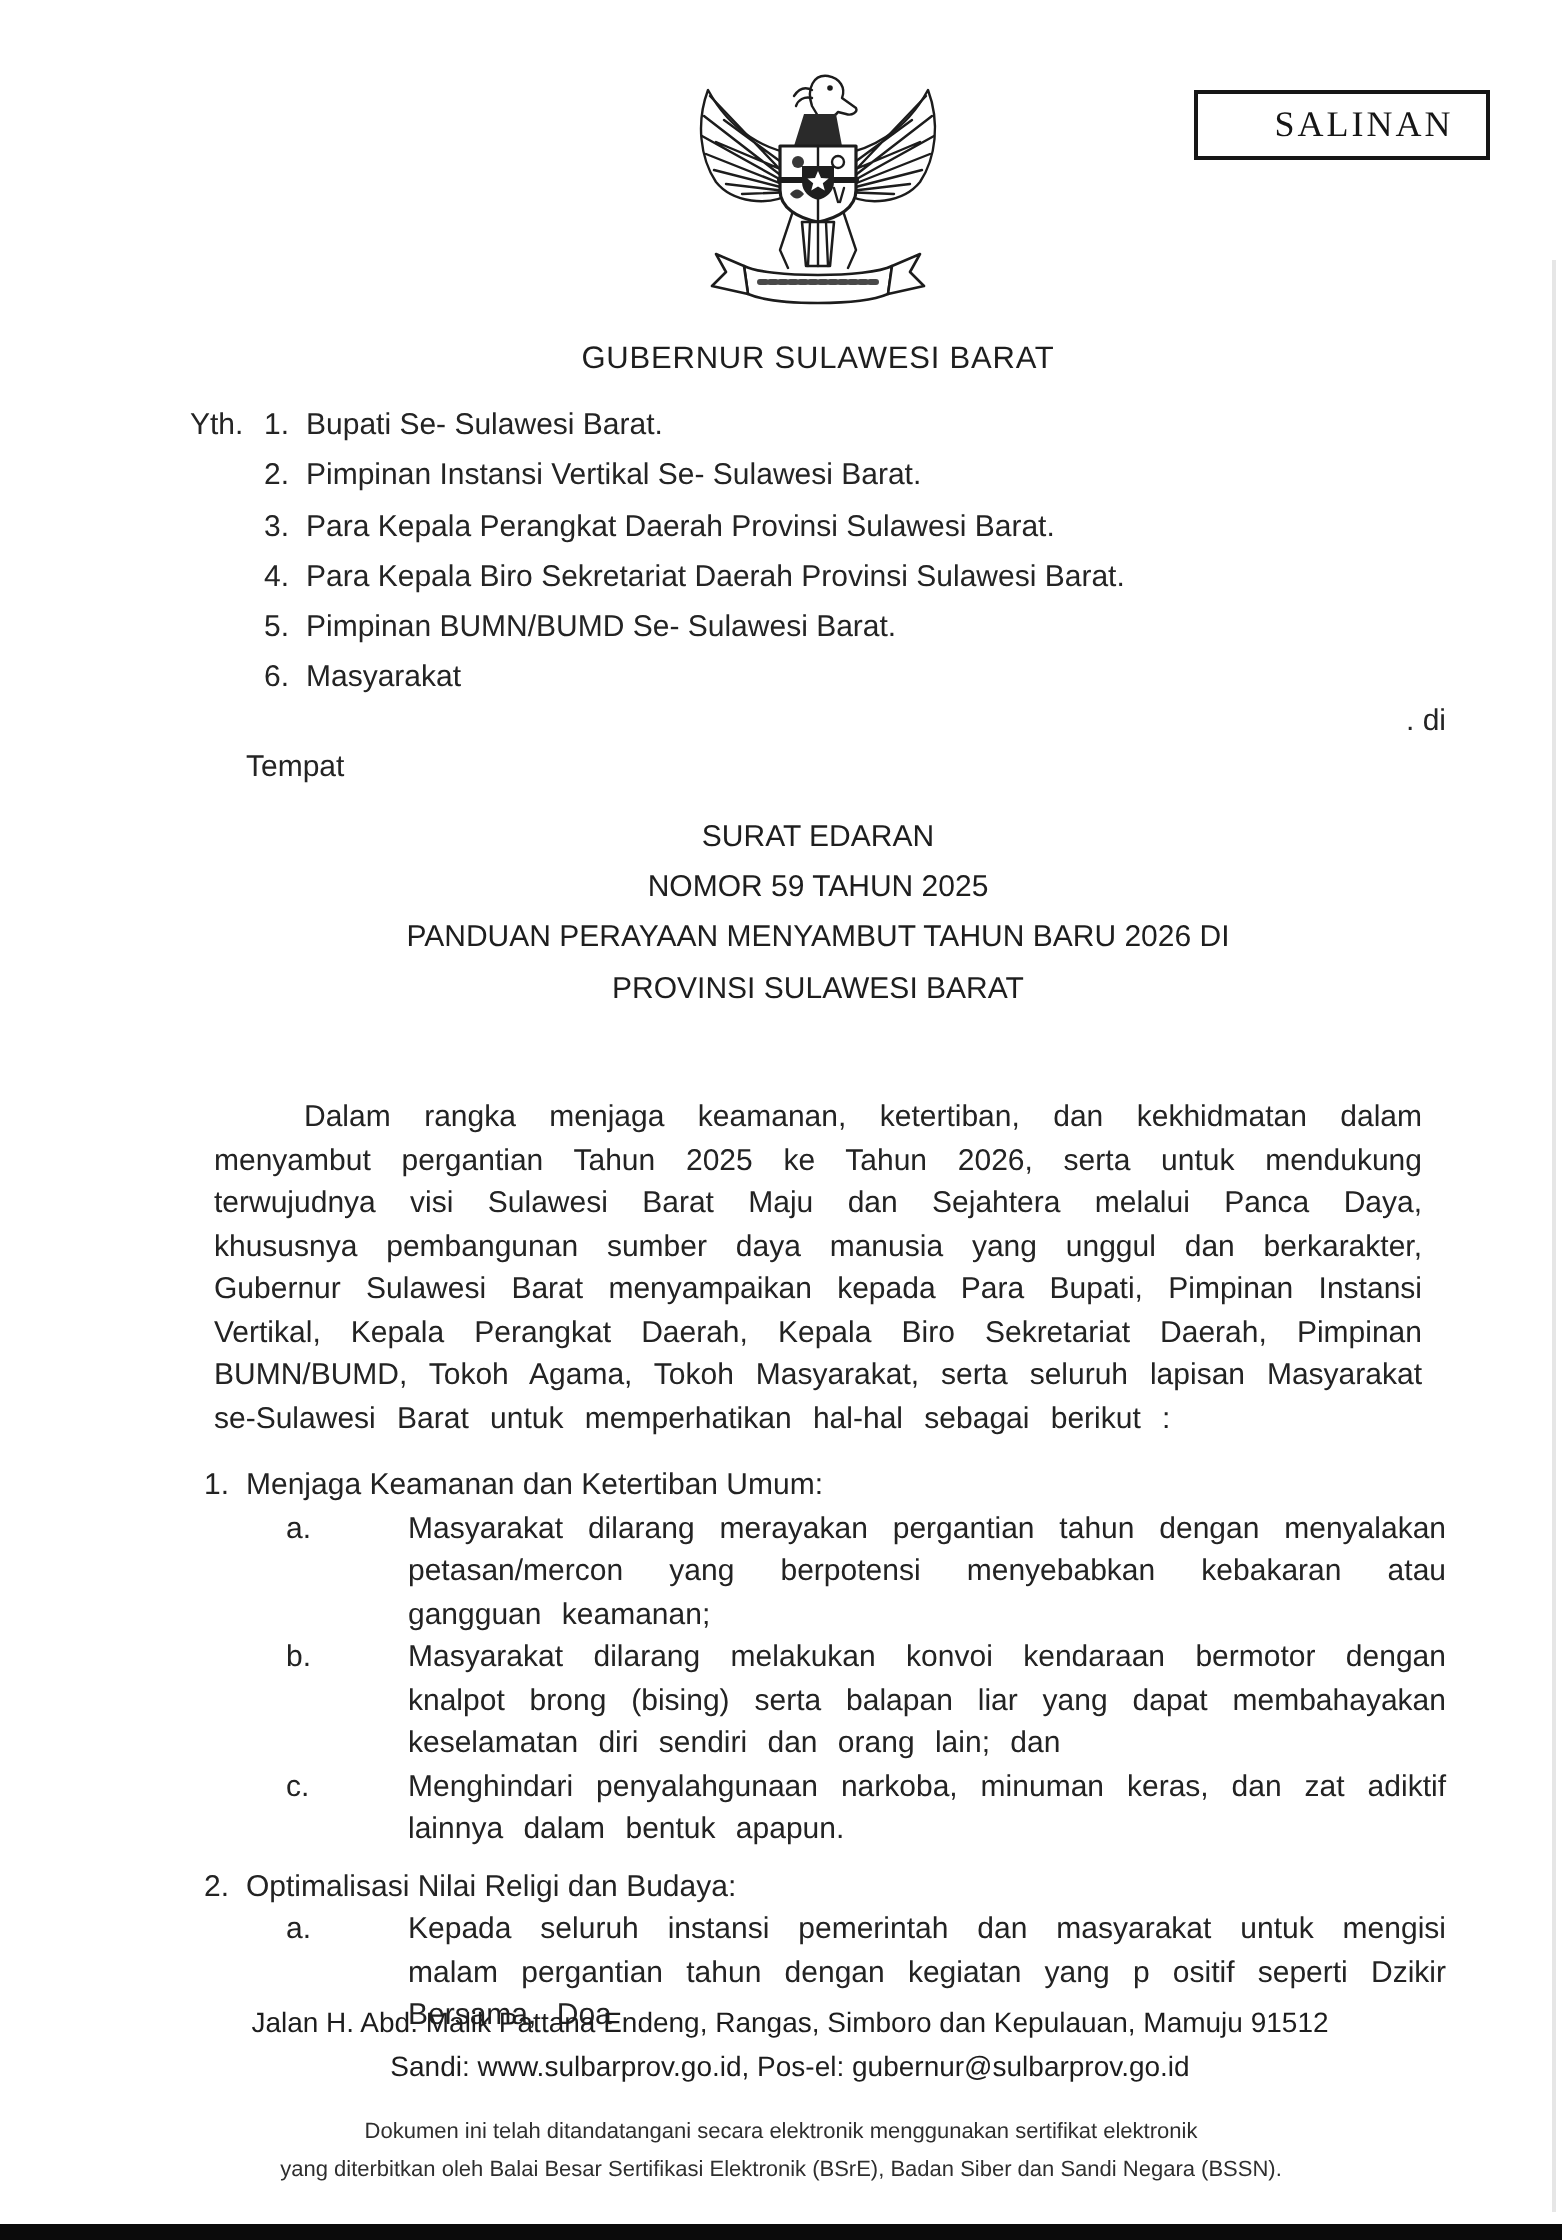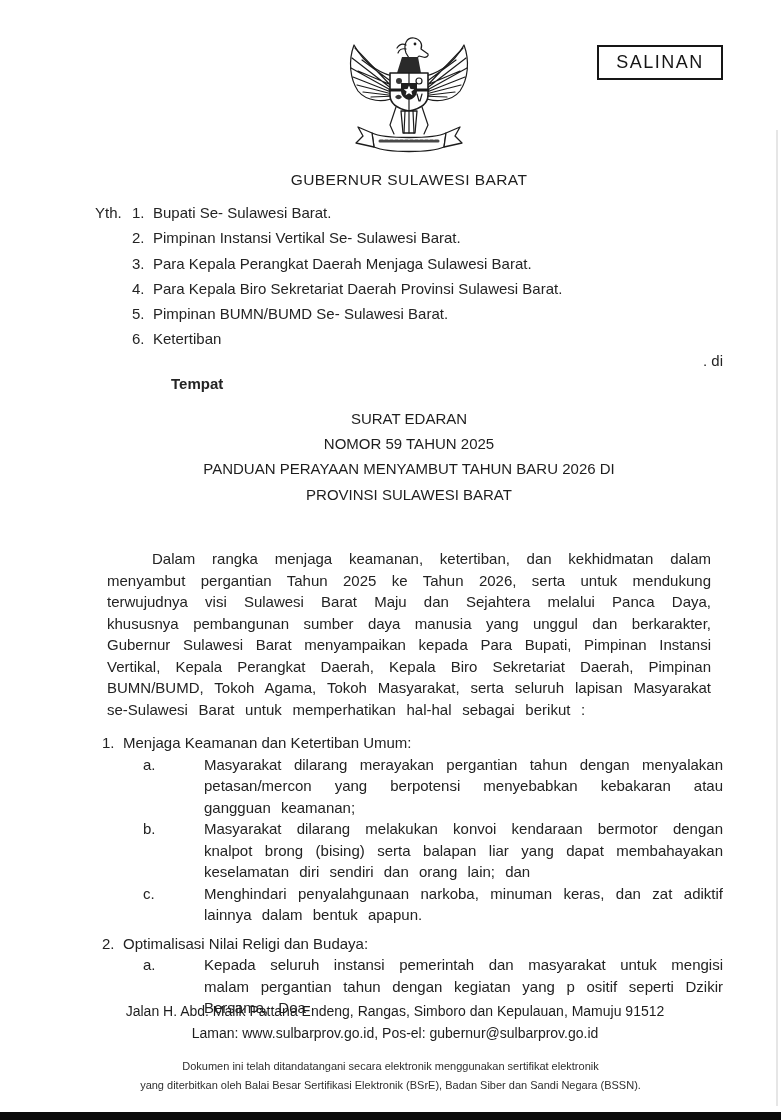--- a/index.html
+++ b/index.html
@@ -5,40 +5,40 @@
   html,body { margin:0; padding:0; background:#ffffff; }
   #page {
     position:relative; width:781px; height:1120px; background:#ffffff;
     font-family:"Liberation Sans", sans-serif; color:#222222; overflow:hidden;
   }
 
   
   .salinan-box {
     position:absolute; left:597px; top:45px; width:122px; height:31px;
     border:2px solid #161616; display:flex; align-items:center; justify-content:center;
-    font-family:Liberation Sans, sans-serif; font-size:18px; letter-spacing:1.5px; color:#161616;
+    font-family:Liberation Serif, serif; font-size:18px; letter-spacing:1.5px; color:#161616;padding-left:22px;
   }
 
   
   .emblem { position:absolute; left:344px; top:33px; width:130px; height:128px; }
 
   
   .gov-title {
     position:absolute; top:171px; left:95px; width:628px; text-align:center;
     font-size:15.5px; letter-spacing:0.4px; color:#1e1e1e;
   }
 
   
   .addressees { position:absolute; top:199px; left:95px; width:628px; font-size:15px; color:#242424; }
   .addr-row { display:flex; height:25.2px; line-height:22px; align-items:flex-end; }
   .addr-prefix { width:37px; flex:none; }
   .addr-num { width:21px; flex:none; }
   .addr-txt { flex:1; }
   .addr-di { margin-left:36px; height:23px; line-height:22px;text-align:right; }
-  .addr-place { margin-left:76px; height:25px; line-height:22px;font-weight:bold; }
+  .addr-place { margin-left:28px; height:25px; line-height:22px; }
 
   
   .doc-title {
     position:absolute; top:406px; left:95px; width:628px; text-align:center;
     font-size:15px; line-height:25.2px; color:#1e1e1e;
   }
 
   
   .body-text {
     position:absolute; top:536px; left:95px; width:628px;
@@ -126,36 +126,36 @@
       <span class="addr-txt">Bupati Se- Sulawesi Barat.</span>
     </div>
     <div class="addr-row">
       <span class="addr-prefix"></span>
       <span class="addr-num">2.</span>
       <span class="addr-txt">Pimpinan Instansi Vertikal Se- Sulawesi Barat.</span>
     </div>
     <div class="addr-row">
       <span class="addr-prefix"></span>
       <span class="addr-num">3.</span>
-      <span class="addr-txt">Para Kepala Perangkat Daerah Menjaga Sulawesi Barat.</span>
+      <span class="addr-txt">Para Kepala Perangkat Daerah Provinsi Sulawesi Barat.</span>
     </div>
     <div class="addr-row">
       <span class="addr-prefix"></span>
       <span class="addr-num">4.</span>
       <span class="addr-txt">Para Kepala Biro Sekretariat Daerah Provinsi Sulawesi Barat.</span>
     </div>
     <div class="addr-row">
       <span class="addr-prefix"></span>
       <span class="addr-num">5.</span>
       <span class="addr-txt">Pimpinan BUMN/BUMD Se- Sulawesi Barat.</span>
     </div>
     <div class="addr-row">
       <span class="addr-prefix"></span>
       <span class="addr-num">6.</span>
-      <span class="addr-txt">Ketertiban</span>
+      <span class="addr-txt">Masyarakat</span>
     </div>
     <div class="addr-di">. di</div>
     <div class="addr-place">Tempat</div>
   </div>
 
   <div class="doc-title">
     <div>SURAT EDARAN</div>
     <div>NOMOR 59 TAHUN 2025</div>
     <div>PANDUAN PERAYAAN MENYAMBUT TAHUN BARU 2026 DI</div>
     <div>PROVINSI SULAWESI BARAT</div>
@@ -190,21 +190,21 @@
         <div class="sub-item">
           <span class="sub-letter">a.</span>
           <span class="sub-text">Kepada seluruh instansi pemerintah dan masyarakat untuk mengisi malam pergantian tahun dengan kegiatan yang p ositif seperti Dzikir Bersama, Doa</span>
         </div>
       </div>
     </div>
   </div>
 
   <div class="footer-address">
     <div>Jalan H. Abd. Malik Pattana Endeng, Rangas, Simboro dan Kepulauan, Mamuju 91512</div>
-    <div>Laman: www.sulbarprov.go.id, Pos-el: gubernur@sulbarprov.go.id</div>
+    <div>Sandi: www.sulbarprov.go.id, Pos-el: gubernur@sulbarprov.go.id</div>
   </div>
 
   <div class="esign">
     <div>Dokumen ini telah ditandatangani secara elektronik menggunakan sertifikat elektronik</div>
     <div>yang diterbitkan oleh Balai Besar Sertifikasi Elektronik (BSrE), Badan Siber dan Sandi Negara (BSSN).</div>
   </div>
 
   <div class="scan-edge"></div>
   <div class="bottom-bar"></div>
 

